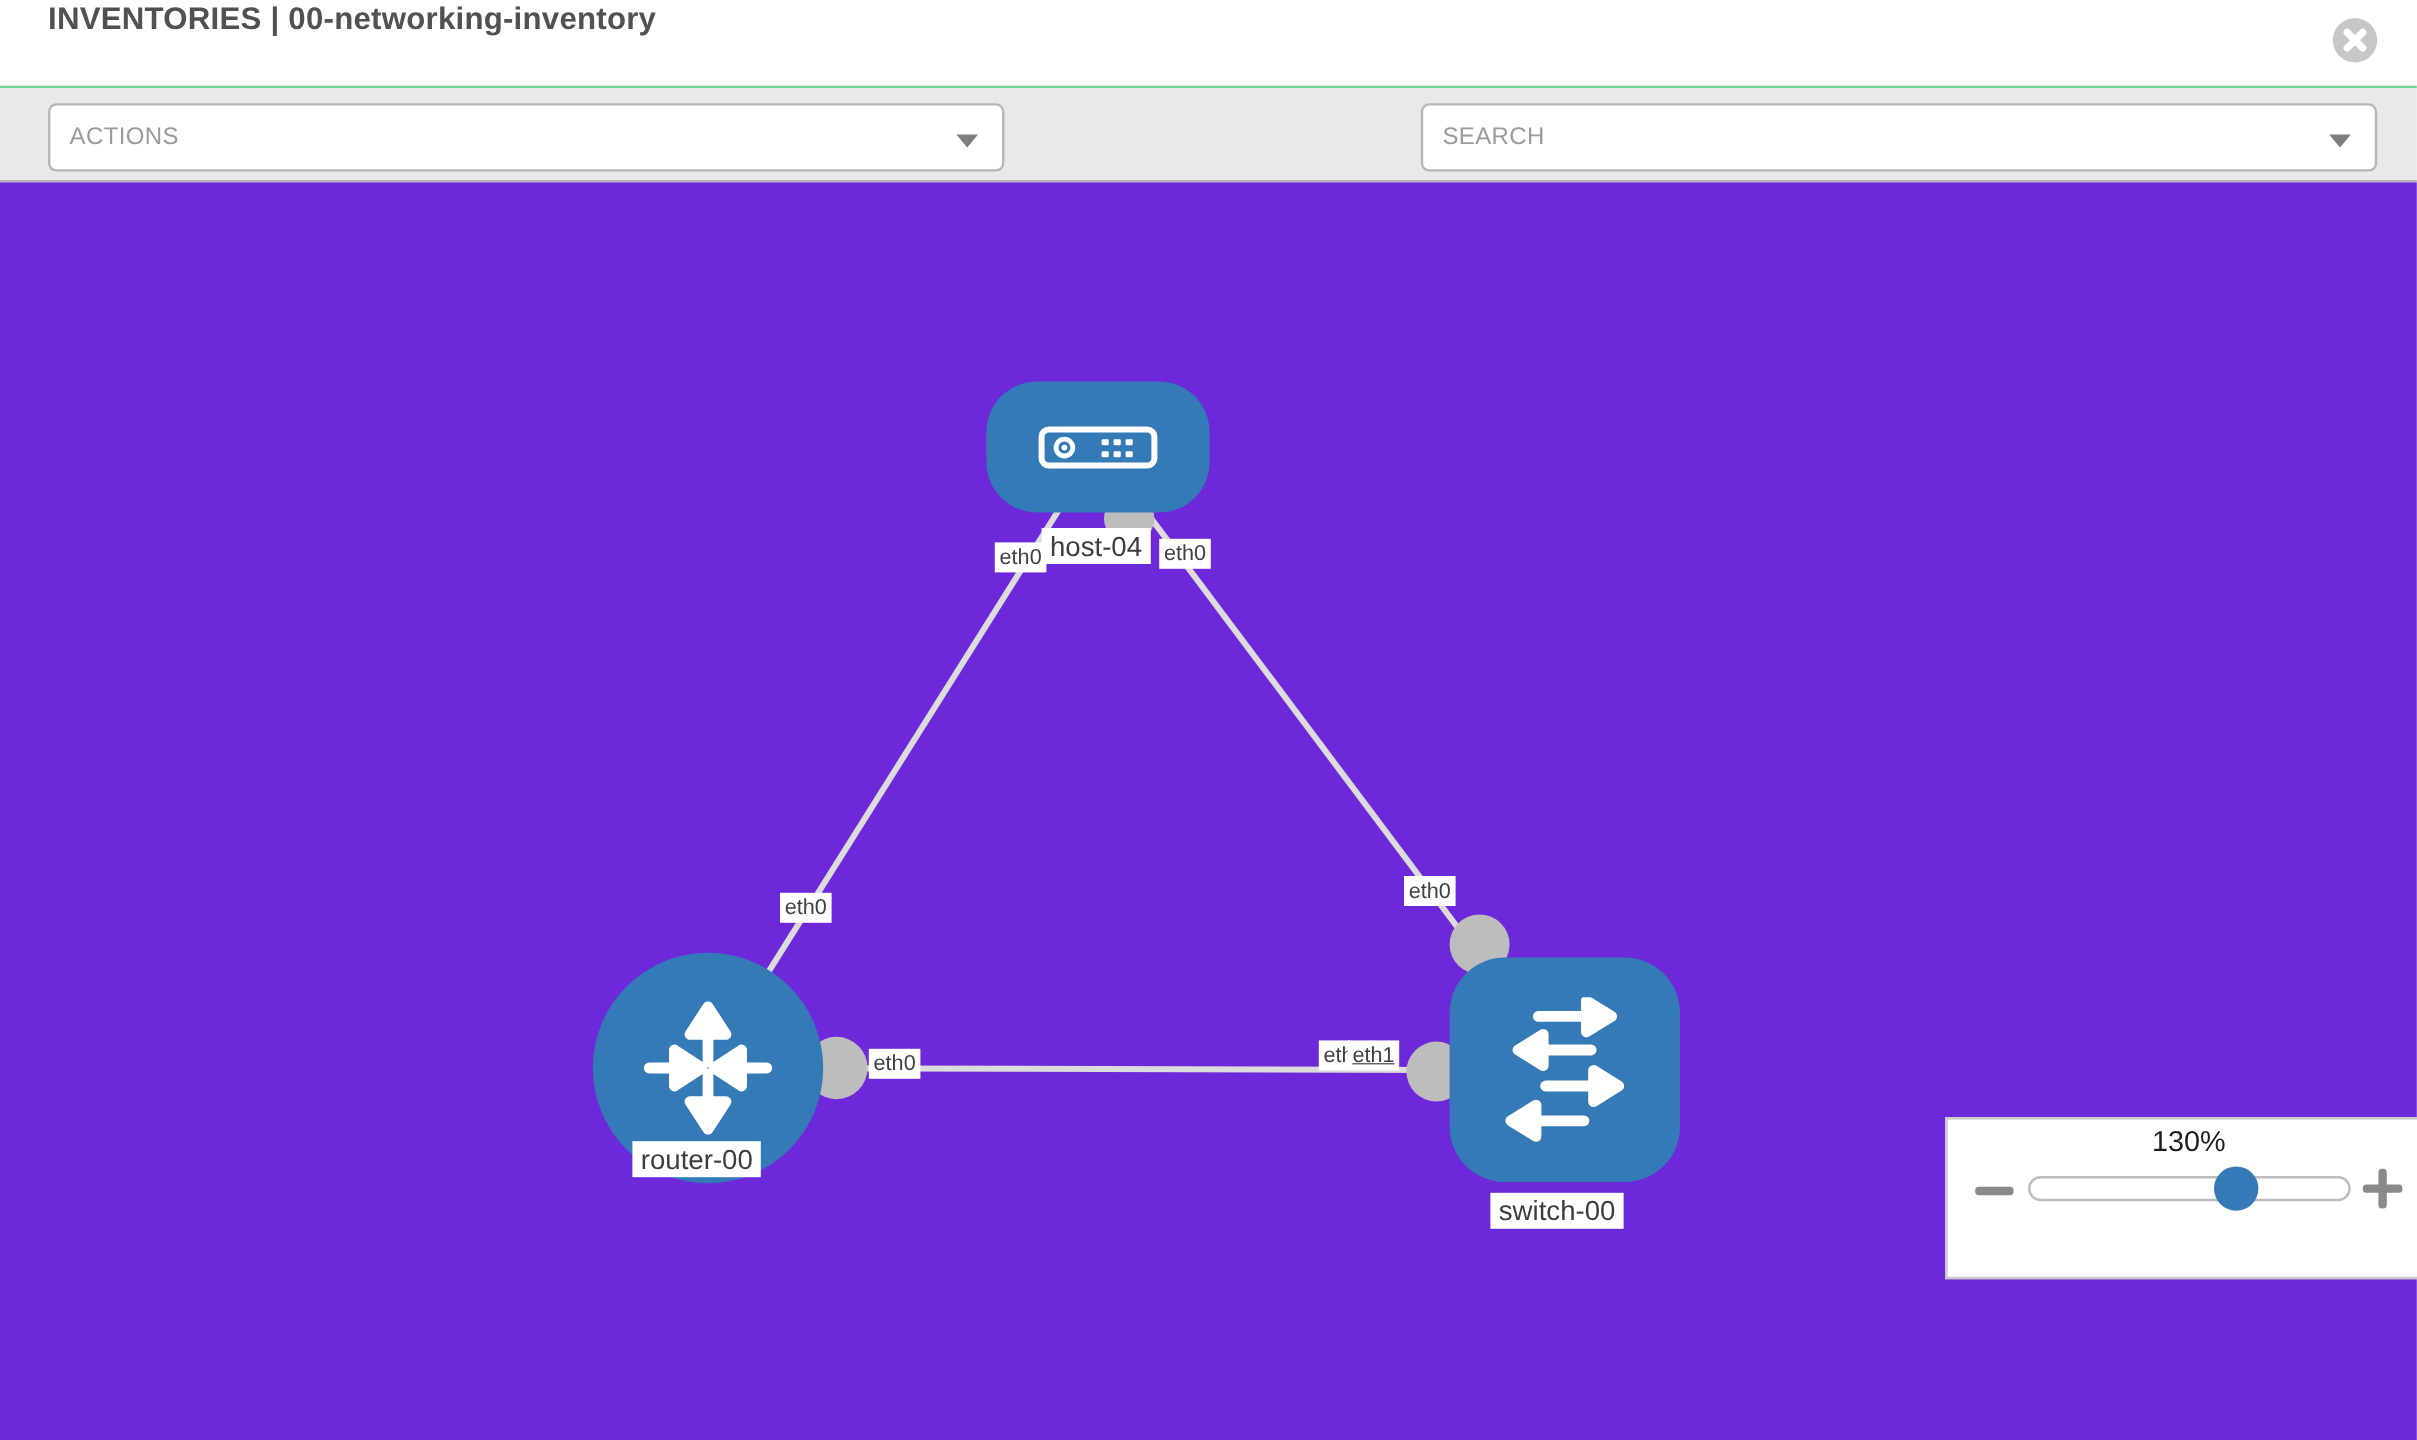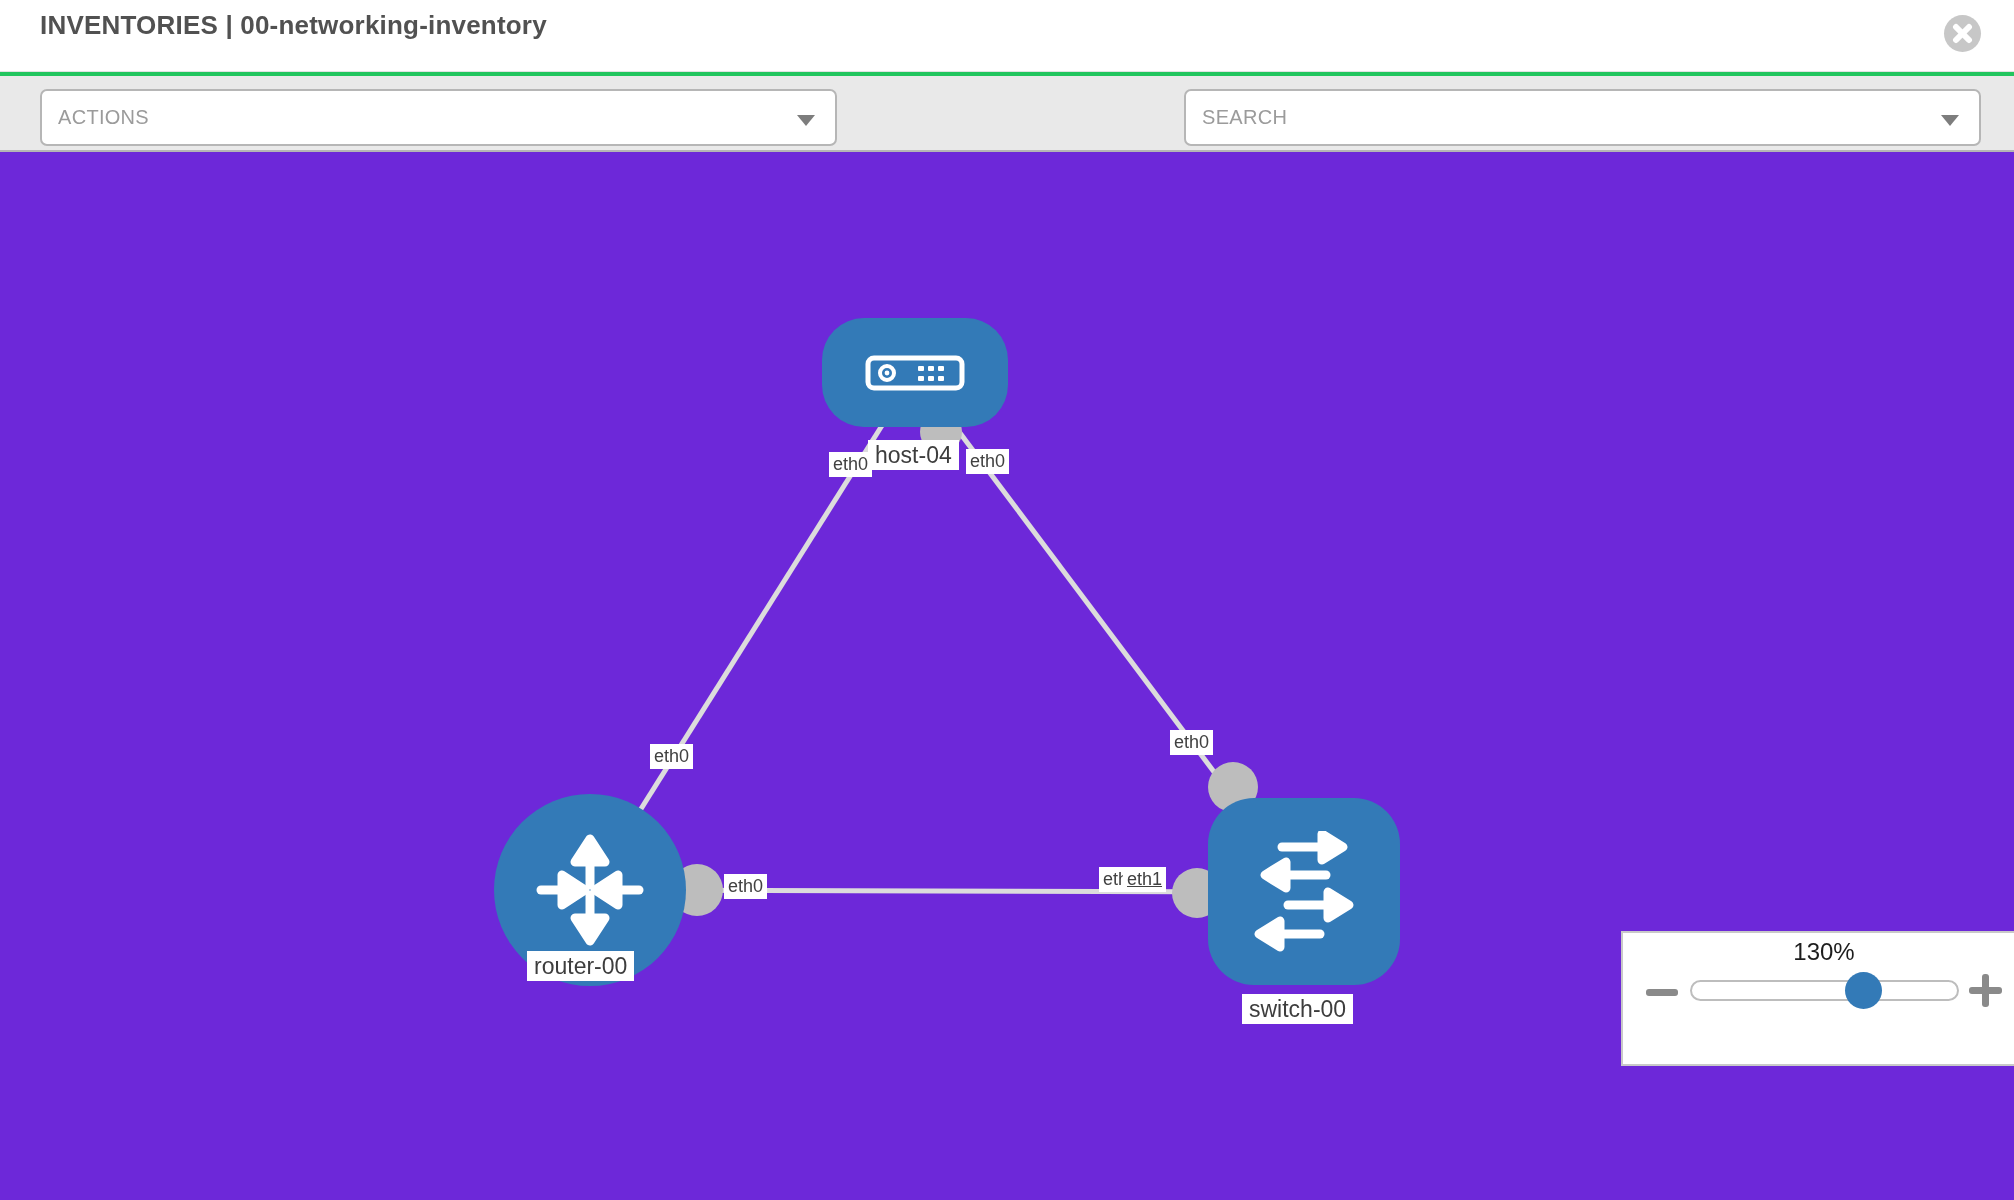--- a/index.html
+++ b/index.html
@@ -2,29 +2,29 @@
 <html><head>
 <meta charset="utf-8">
 <style>
   * { margin:0; padding:0; box-sizing:border-box; }
   html,body { width:2014px; height:1200px; overflow:hidden;
     font-family:"Liberation Sans","DejaVu Sans",sans-serif; background:#fff; }
 
   
   .header { position:absolute; left:0; top:0; width:2014px; height:72px;
     background:#ffffff; border-bottom:1px solid #e2e2e2; }
-  .header-title { position:absolute; left:40px; top:10px; font-size:26px;
+  .header-title { position:absolute; left:40px; top:0; font-size:26px;
     font-weight:700; color:#515151; letter-spacing:.2px; }
   .close-btn { position:absolute; left:1944px; top:15px; width:37px; height:37px;
     border-radius:50%; background:#c7c7c7; border:none; cursor:pointer; }
   .close-btn svg { position:absolute; left:8px; top:8px; }
 
   
   .toolbar { position:absolute; left:0; top:72px; width:2014px; height:80px;
-    background:#e9e9e9; border-top:4px solid #22c55e; border-bottom:2px solid #b5b5b5; }
+    background:#e9e9e9; border-top:1px solid #22c55e; border-bottom:2px solid #b5b5b5; }
   .select-box { position:absolute; top:13px; height:57px; background:#fff;
     border:2px solid #b6b6b6; border-radius:7px; cursor:pointer; }
   .select-box .sel-label { position:absolute; left:16px; top:15px; font-size:20px;
     color:#9b9b9b; letter-spacing:.3px; }
   .caret { position:absolute; right:20px; top:24px; width:0; height:0;
     border-left:9px solid transparent; border-right:9px solid transparent;
     border-top:11px solid #7d7d7d; }
   .actions-box { left:40px; width:797px; }
   .search-box  { left:1184px; width:797px;padding-left:20px; }
   .tool-icon-btn { position:absolute; top:96px; background:none; border:none;

